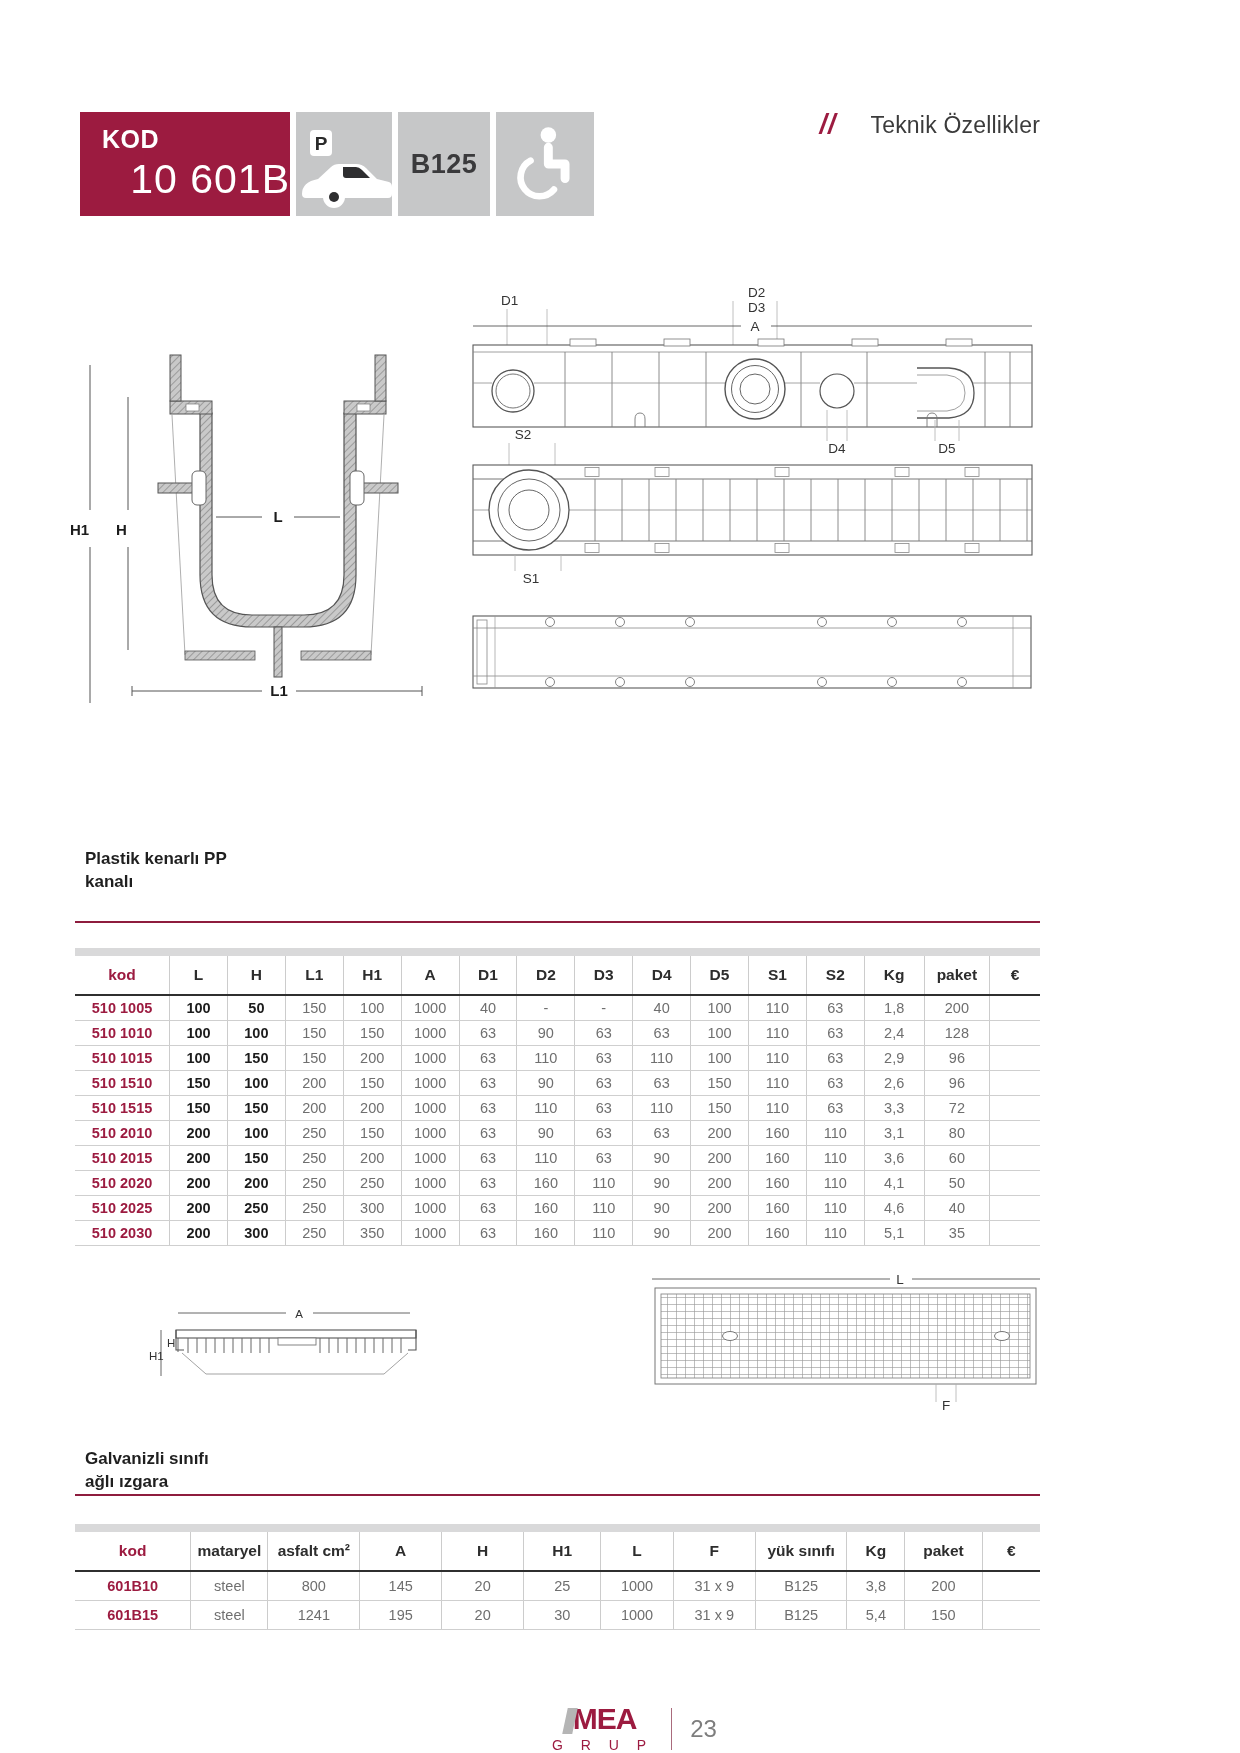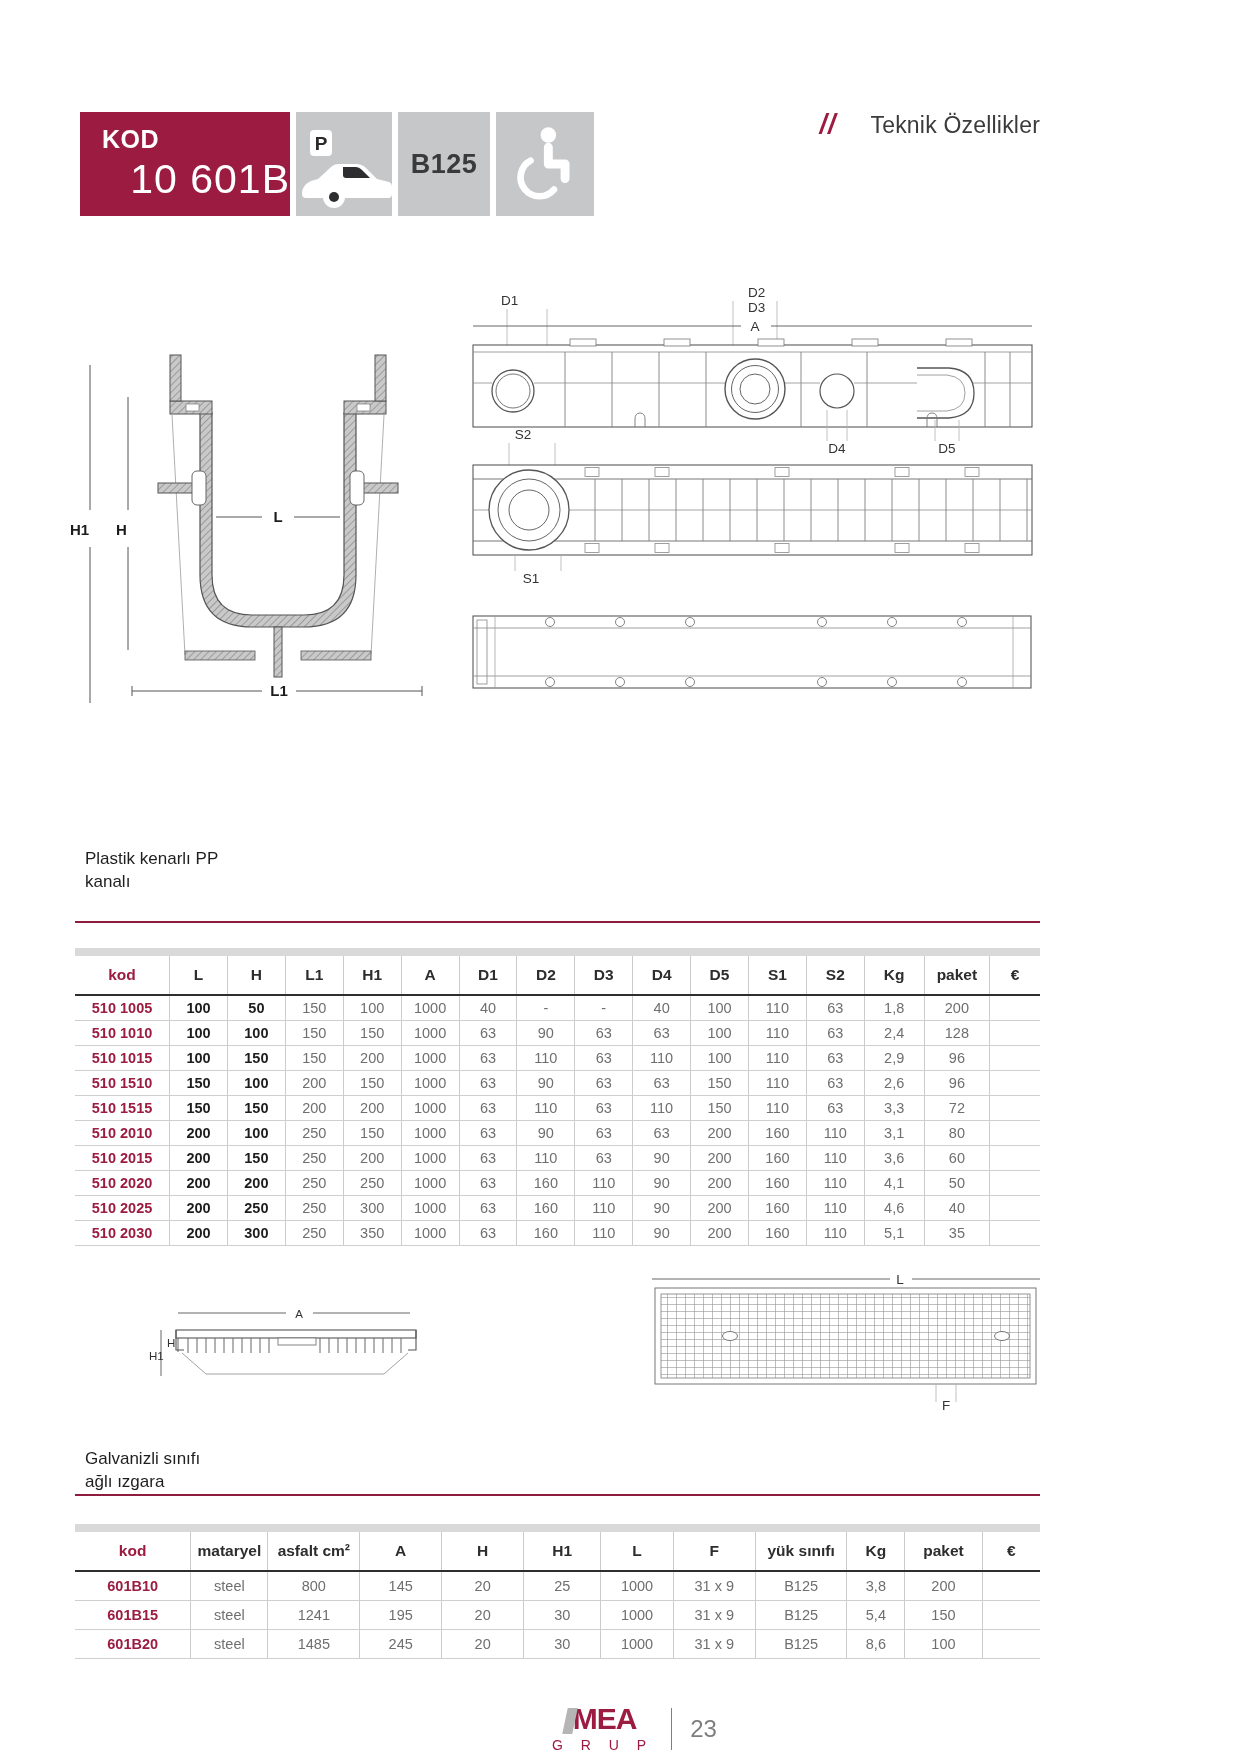--- a/index.html
+++ b/index.html
@@ -23,21 +23,21 @@
   .box-wheel{left:496px;width:98px;}
 
   
   .drw{position:absolute;}
   svg text{font-family:"Liberation Sans",sans-serif;fill:#2a2a2a;}
   .dim-b{font-size:15px;font-weight:bold;fill:#1c1c1c;}
   .dim-n{font-size:13.5px;fill:#333;}
   .dim-s{font-size:11.5px;fill:#333;}
 
   
-  .sect-title{position:absolute;left:85px;font-size:17px;font-weight:400;color:#1f1f1f;line-height:1.35;}
+  .sect-title{position:absolute;left:85px;font-size:17px;font-weight:700;color:#1f1f1f;line-height:1.35;}
   .rule{position:absolute;left:75px;width:965px;height:2px;background:#8e1c3e;}
 
   
   .tablewrap{position:absolute;left:75px;width:965px;}
   .strip{height:8px;background:#d9d9da;}
   table.spec{width:100%;border-collapse:collapse;table-layout:fixed;}
   table.spec th{height:36px;font-size:15.5px;font-weight:bold;color:#2d2d2d;text-align:center;
                 border-bottom:2px solid #2f2f2f;border-right:1px solid #cccccc;background:#fff;}
   table.spec th:last-child{border-right:none;}
   table.spec th:first-child{color:#9c1b40;}
@@ -622,34 +622,20 @@
             <td>195</td>
             <td>20</td>
             <td>30</td>
             <td>1000</td>
             <td>31 x 9</td>
             <td>B125</td>
             <td>5,4</td>
             <td>150</td>
             <td></td>
           </tr>
-          <tr>
-            <td>601B20</td>
-            <td>steel</td>
-            <td>1485</td>
-            <td>245</td>
-            <td>20</td>
-            <td>30</td>
-            <td>1000</td>
-            <td>31 x 9</td>
-            <td>B125</td>
-            <td>8,6</td>
-            <td>100</td>
-            <td></td>
-          </tr>
         </tbody>
     </table>
   </div>
 
   <div class="footer">
     <div class="logo">
       <div class="logo-top">
         <span class="logo-bar"></span>
         <span class="logo-mea">MEA</span>
       </div>

